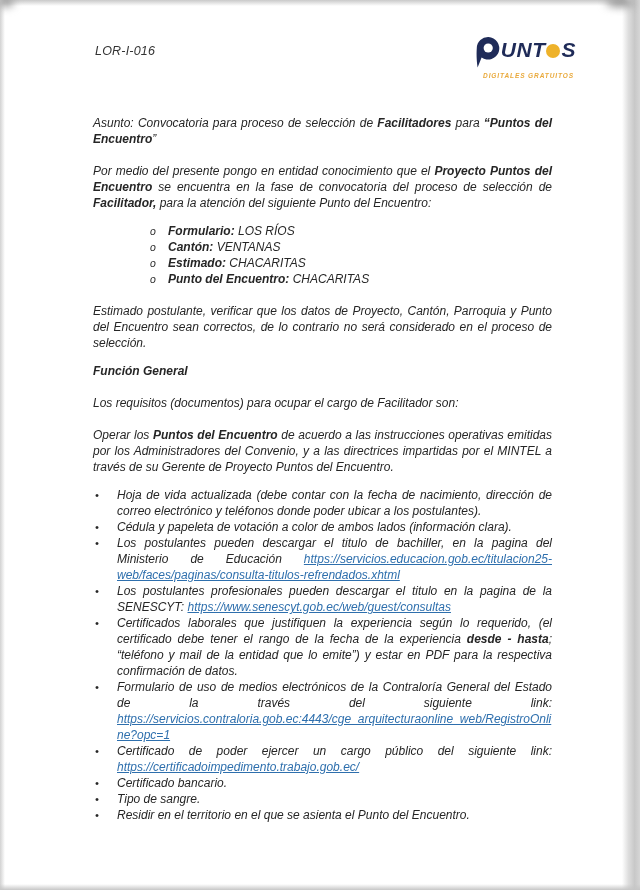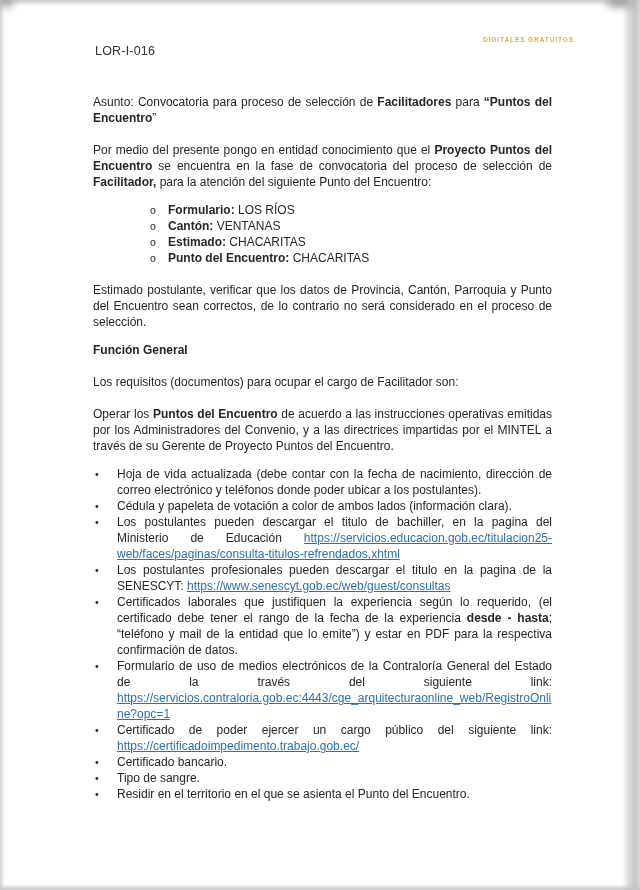--- a/index.html
+++ b/index.html
@@ -3,20 +3,21 @@
 <meta charset="utf-8">
 <style>
   html,body{margin:0;padding:0;background:#ffffff;}
   .page{
     position:relative;
     width:640px;height:890px;
     background:#ffffff;
     font-family:"Liberation Sans","DejaVu Sans",sans-serif;
     color:#262626;
     overflow:hidden;
+    font-style:italic;
   }
   
   .edge-top{position:absolute;top:0;left:0;right:0;height:6px;
     background:linear-gradient(#c9c9c9,rgba(255,255,255,0));z-index:5;}
   .edge-left{position:absolute;top:0;left:0;bottom:0;width:5px;
     background:linear-gradient(90deg,#d2d2d2,rgba(255,255,255,0));z-index:5;}
   .edge-bottom{position:absolute;bottom:0;left:0;right:0;height:6px;
     background:linear-gradient(0deg,#c6c6c6,rgba(255,255,255,0));z-index:5;}
   .edge-right{position:absolute;top:0;right:0;bottom:0;width:18px;
     background:linear-gradient(90deg,rgba(255,255,255,0),#dedede 35%,#c8c8c8 70%,#d6d6d6);z-index:5;}
@@ -66,20 +67,33 @@
   <div class="edge-top"></div>
   <div class="edge-left"></div>
   <div class="edge-right"></div>
   <div class="edge-bottom"></div>
   <div class="smudge-tr"></div>
   <div class="smudge-tl"></div>
 
   <div class="header">
     <div class="doc-code">LOR-I-016</div>
     <div class="logo">
+      <div class="logo-row">
+        <span class="pin">
+          <svg width="25" height="32" viewBox="0 0 25 32">
+            <path d="M13.5 1 A 11.3 11.3 0 1 1 6.6 21.6 L 2.6 31.5 C 2.6 31.5 1.0 22 1.8 12.0 A 11.3 11.3 0 0 1 13.5 1 Z" fill="#1f2b58"></path>
+            <circle cx="13.2" cy="12" r="4.6" fill="#ffffff"></circle>
+          </svg>
+        </span>
+        <span class="logo-letters">
+            <span>UNT</span>
+            <span class="logo-o"></span>
+            <span>S</span>
+          </span>
+      </div>
       <div class="logo-sub">DIGITALES GRATUITOS</div>
     </div>
   </div>
 
   <div class="content">
 
     <p class="para"><span>Asunto: Convocatoria para proceso de selección de </span><b>Facilitadores</b><span> para </span><b>“Puntos del Encuentro</b><span>”</span></p>
 
     <p class="para"><span>Por medio del presente pongo en entidad conocimiento que el </span><b>Proyecto Puntos del Encuentro</b><span> se encuentra en la fase de convocatoria del proceso de selección de </span><b>Facilitador,</b><span> para la atención del siguiente Punto del Encuentro:</span></p>
 
@@ -95,21 +109,21 @@
       <div class="loc-item">
         <span class="o-bullet">o</span>
         <span class="loc-text"><b>Estimado:</b><span> CHACARITAS</span></span>
       </div>
       <div class="loc-item">
         <span class="o-bullet">o</span>
         <span class="loc-text"><b>Punto del Encuentro:</b><span> CHACARITAS</span></span>
       </div>
     </div>
 
-    <p class="para">Estimado postulante, verificar que los datos de Provincia, Cantón, Parroquia y Punto del Encuentro sean correctos, de lo contrario no será considerado en el proceso de selección.</p>
+    <p class="para">Estimado postulante, verificar que los datos de Proyecto, Cantón, Parroquia y Punto del Encuentro sean correctos, de lo contrario no será considerado en el proceso de selección.</p>
 
     <p class="heading">Función General</p>
 
     <p class="para">Los requisitos (documentos) para ocupar el cargo de Facilitador son:</p>
 
     <p class="para"><span>Operar los </span><b>Puntos del Encuentro</b><span> de acuerdo a las instrucciones operativas emitidas por los Administradores del Convenio, y a las directrices impartidas por el MINTEL a través de su Gerente de Proyecto Puntos del Encuentro.</span></p>
 
     <div class="req-list">
 
       <div class="req-item">

